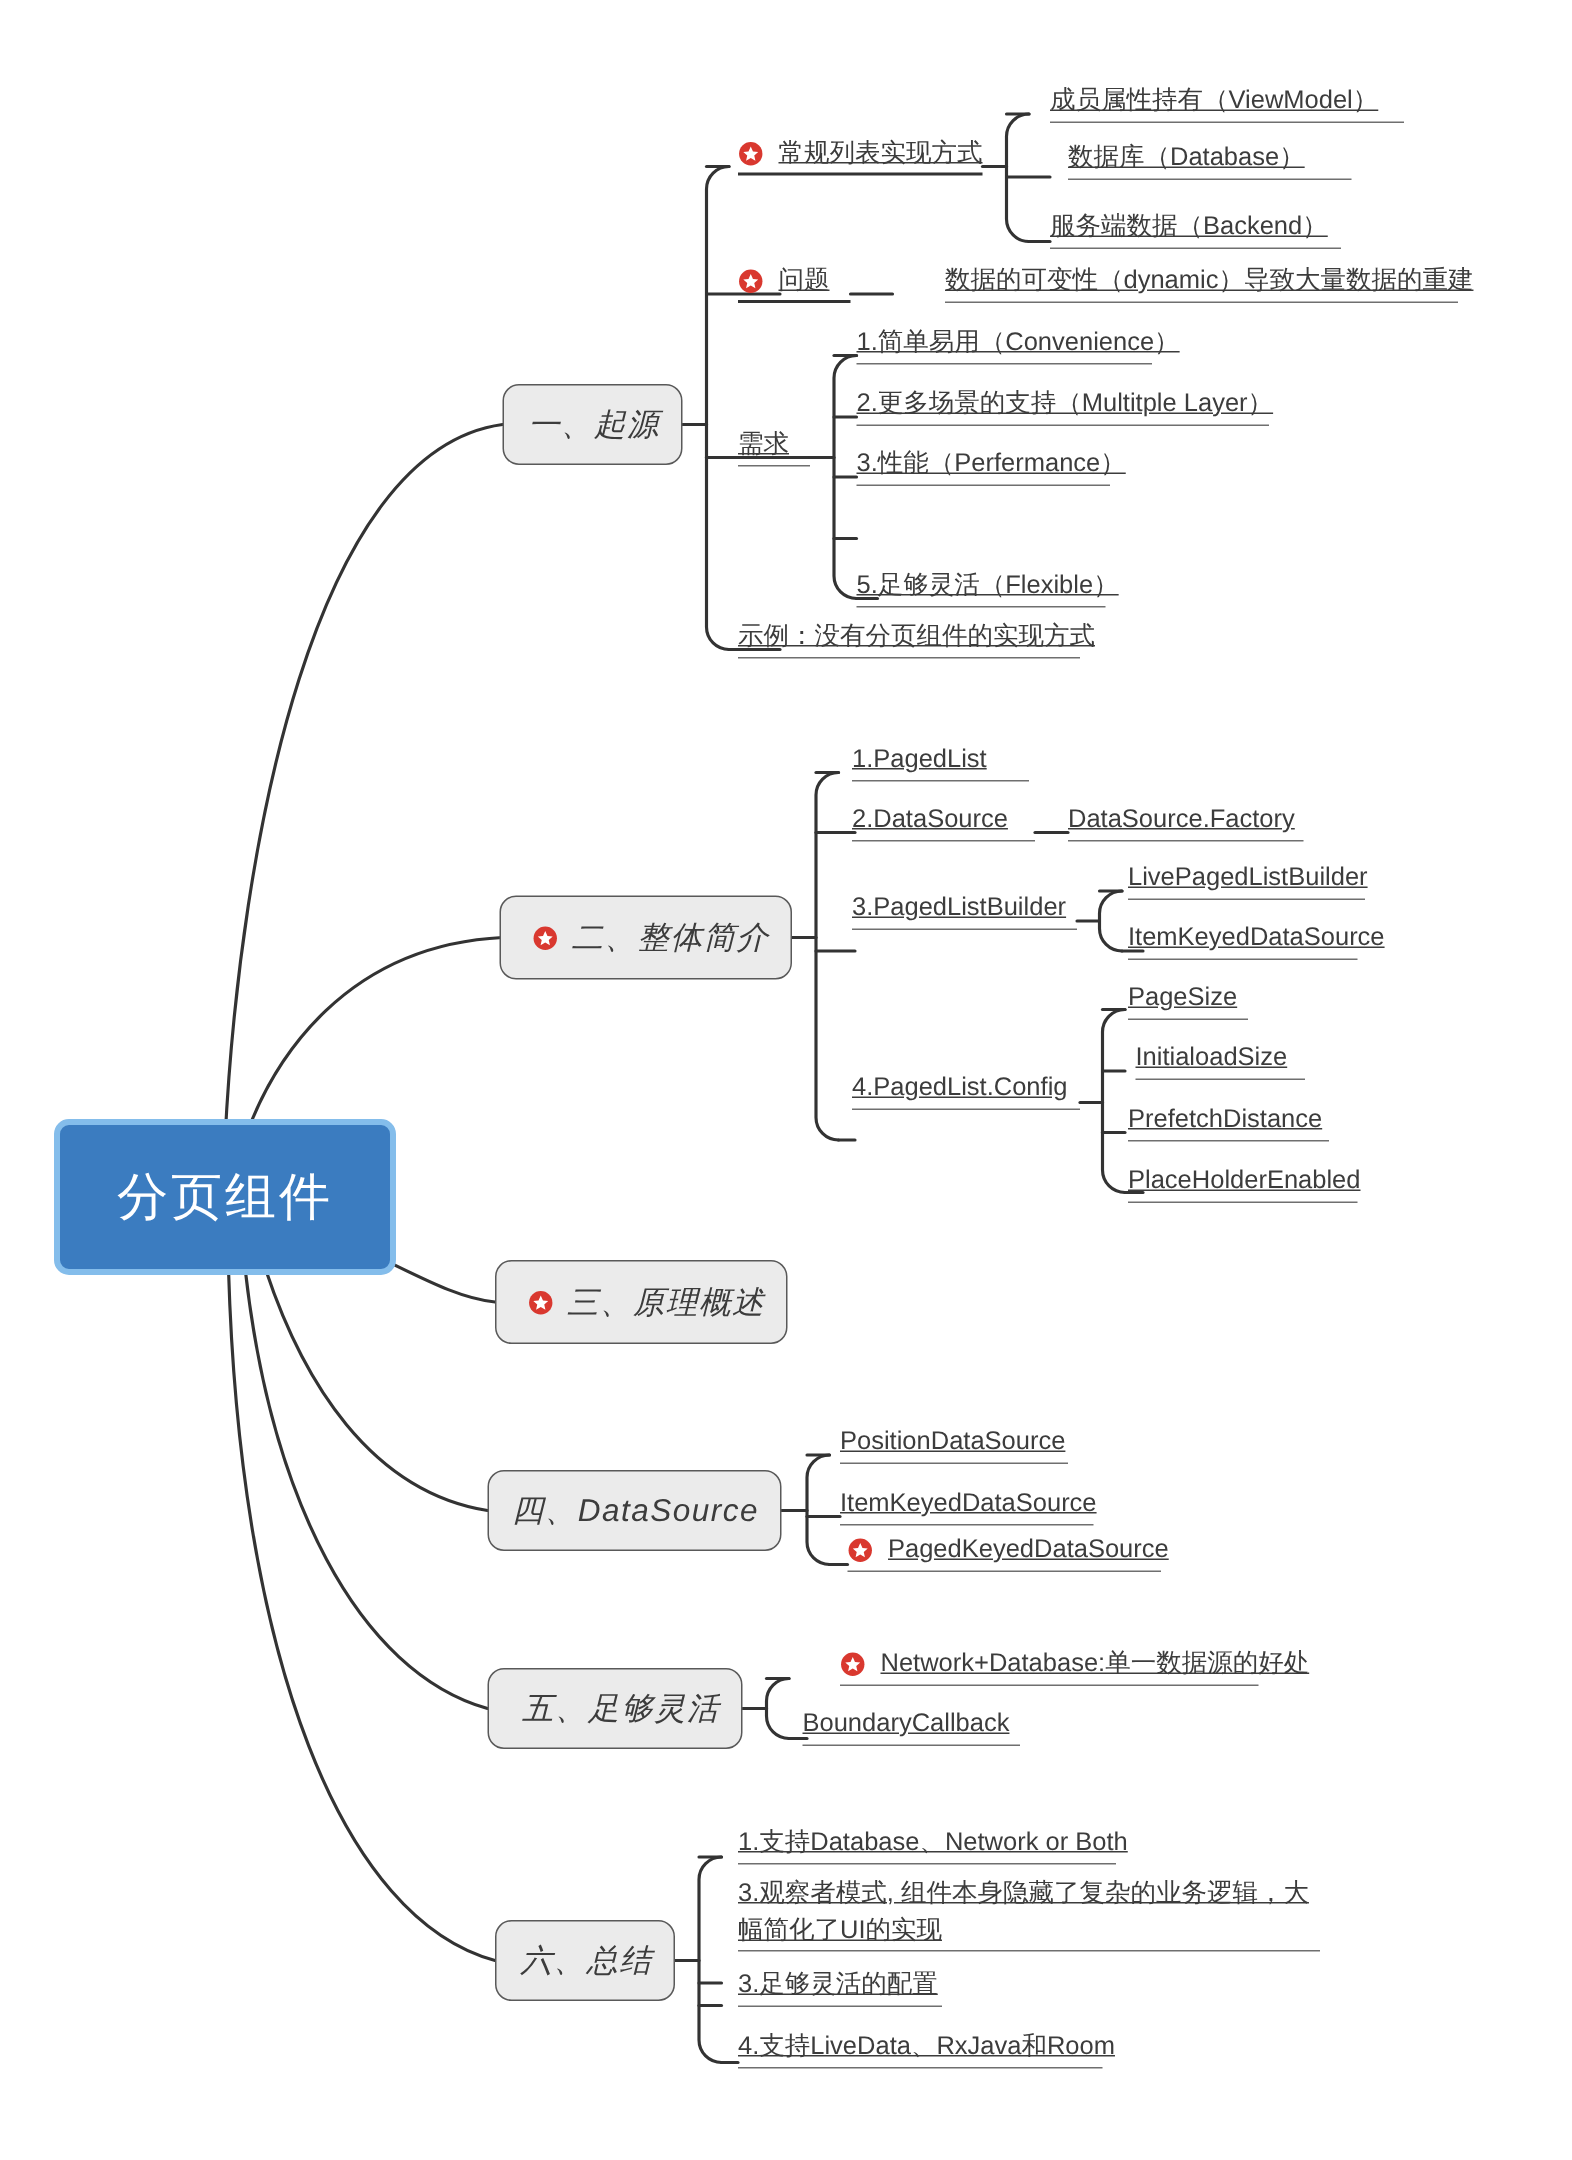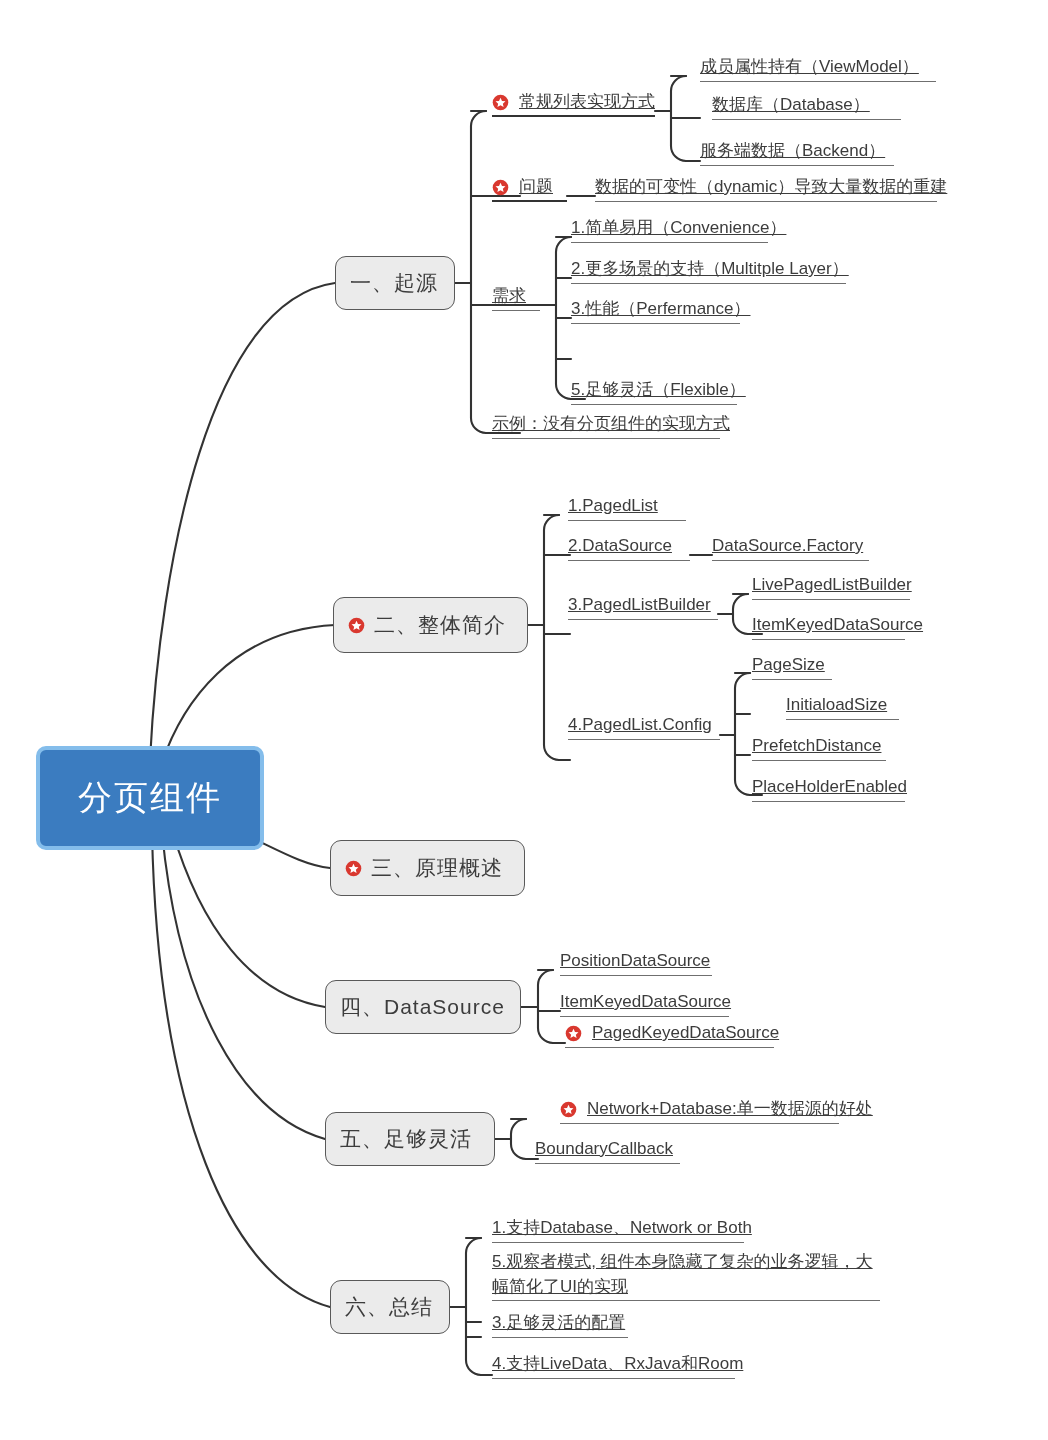--- a/index.html
+++ b/index.html
@@ -45,27 +45,28 @@
 
   
   .l1-node {
     position: absolute;
     box-sizing: border-box;
     background: #ebebeb;
     border: 1.6px solid #595959;
     border-radius: 11px;
     display: flex;
     align-items: center;
-    justify-content: flex-start;
+    justify-content: flex-end;
     gap: 9px;
     color: #3c3c3c;
     font-size: 21px;
     letter-spacing: 1px;
     padding: 0 14px;
     z-index: 4;
+    font-style: italic;
   }
 
   
   .u-node {
     position: absolute;
     box-sizing: border-box;
     display: flex;
     align-items: flex-end;
     gap: 10px;
     color: #3c3c3c;
@@ -251,21 +252,21 @@
     <span class="u-line" style="width:75px;"></span>
     <span class="star-badge">
       <svg viewBox="0 0 24 24" width="17" height="17">
           <circle cx="12" cy="12" r="11" fill="#d9382f"></circle>
           <path d="M12 5.2l2.1 4.6 4.9.5-3.7 3.3 1.1 4.9-4.4-2.6-4.4 2.6 1.1-4.9L5 10.3l4.9-.5z" fill="#ffffff"></path>
         </svg>
     </span>
     <span class="u-text">问题</span>
   </div>
 
-  <div class="u-node" style="left:595px; top:174px; width:342px;">
+  <div class="u-node" style="left:630px; top:174px; width:342px;">
     <span class="u-line" style="width:342px;"></span>
     <span class="u-text">数据的可变性（dynamic）导致大量数据的重建</span>
   </div>
 
   <div class="u-node" style="left:492px; top:283px; width:48px;">
     <span class="u-line" style="width:48px;"></span>
     <span class="u-text">需求</span>
   </div>
 
   <div class="u-node" style="left:571px; top:215px; width:197px;">
@@ -327,21 +328,21 @@
   <div class="u-node" style="left:568px; top:712px; width:152px;">
     <span class="u-line" style="width:152px;"></span>
     <span class="u-text">4.PagedList.Config</span>
   </div>
 
   <div class="u-node" style="left:752px; top:652px; width:80px;">
     <span class="u-line" style="width:80px;"></span>
     <span class="u-text">PageSize</span>
   </div>
 
-  <div class="u-node" style="left:786px; top:692px; width:113px;">
+  <div class="u-node" style="left:757px; top:692px; width:113px;">
     <span class="u-line" style="width:113px;"></span>
     <span class="u-text">InitialoadSize</span>
   </div>
 
   <div class="u-node" style="left:752px; top:733px; width:134px;">
     <span class="u-line" style="width:134px;"></span>
     <span class="u-text">PrefetchDistance</span>
   </div>
 
   <div class="u-node" style="left:752px; top:774px; width:153px;">
@@ -386,21 +387,21 @@
     <span class="u-text">BoundaryCallback</span>
   </div>
 
   <div class="u-node" style="left:492px; top:1215px; width:252px;">
     <span class="u-line" style="width:252px;"></span>
     <span class="u-text">1.支持Database、Network or Both</span>
   </div>
 
   <div class="u-node multiline" style="left:492px; top:1249px; width:388px; height:52px; align-items:flex-start;">
     <span class="u-line" style="width:388px;"></span>
-    <span class="u-text">5.观察者模式, 组件本身隐藏了复杂的业务逻辑，大幅简化了UI的实现</span>
+    <span class="u-text">3.观察者模式, 组件本身隐藏了复杂的业务逻辑，大幅简化了UI的实现</span>
   </div>
 
   <div class="u-node" style="left:492px; top:1310px; width:136px;">
     <span class="u-line" style="width:136px;"></span>
     <span class="u-text">3.足够灵活的配置</span>
   </div>
 
   <div class="u-node" style="left:492px; top:1351px; width:243px;">
     <span class="u-line" style="width:243px;"></span>
     <span class="u-text">4.支持LiveData、RxJava和Room</span>

